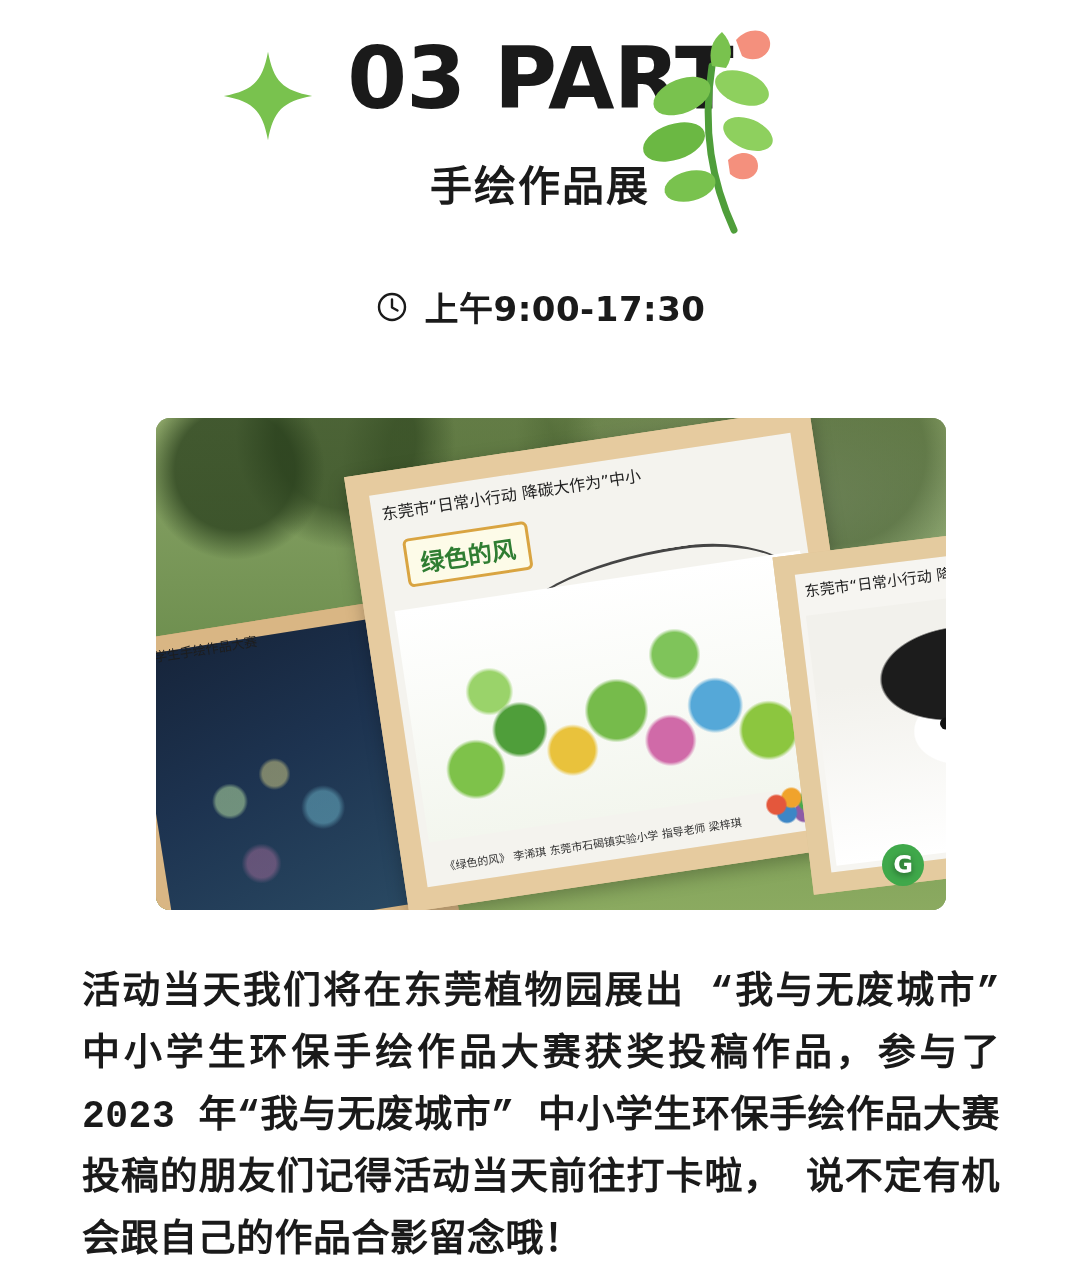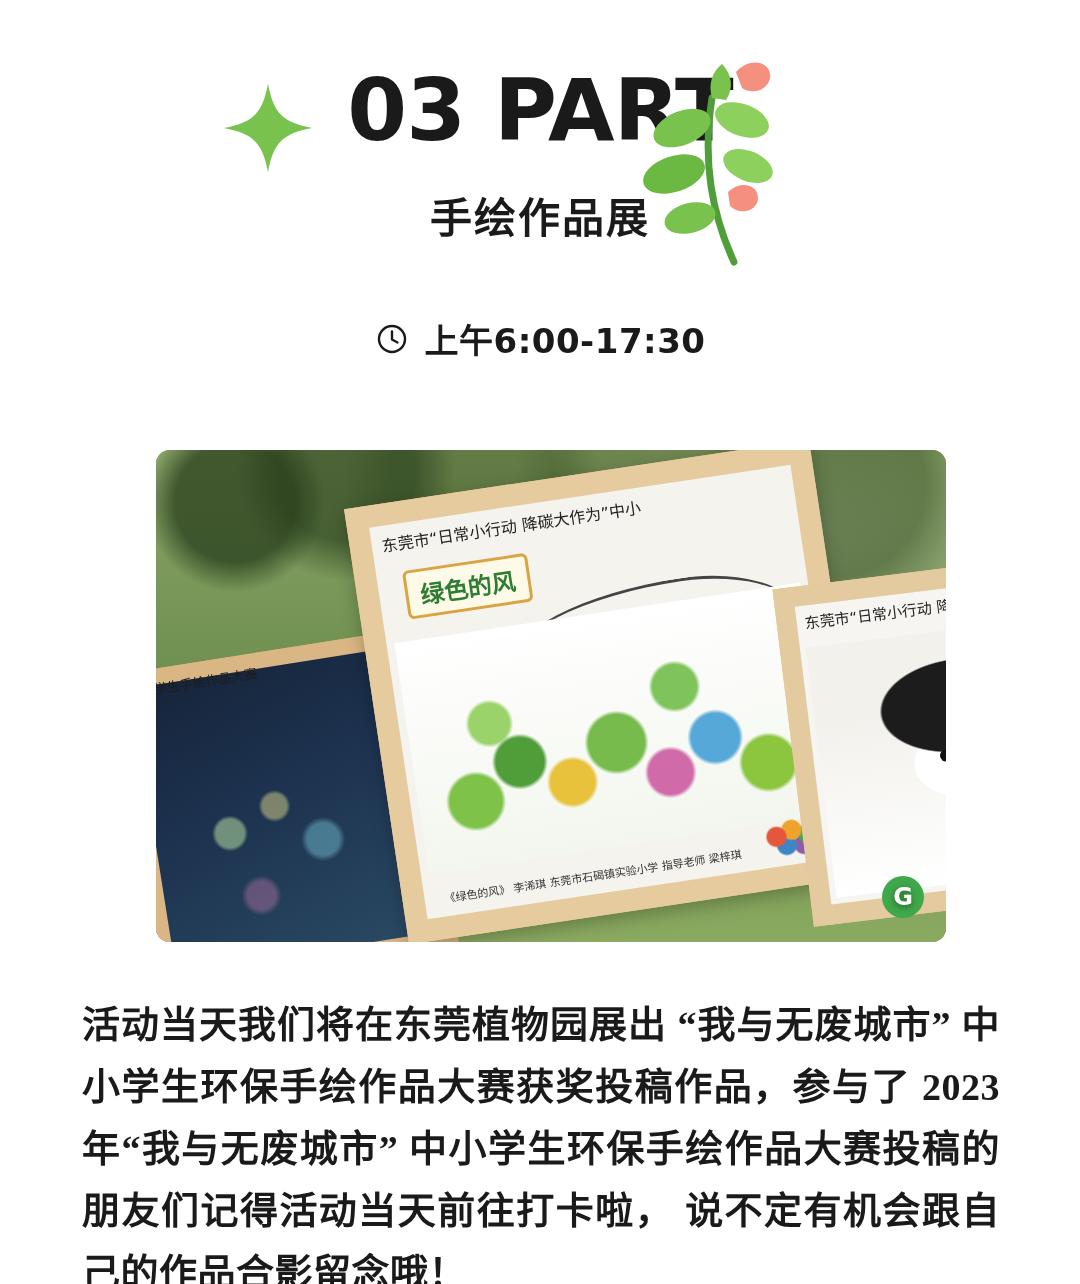--- a/index.html
+++ b/index.html
@@ -20,21 +20,20 @@
     width: 1080px;
     height: 1284px;
     background: #ffffff;
   }
 
   
   .header {
     position: relative;
     width: 976px;
     height: 268px;
-    margin-top: 32px;
   }
 
   .sparkle {
     position: absolute;
     left: 222px;
     top: 50px;
     width: 92px;
     height: 92px;
   }
 
@@ -374,21 +373,21 @@
     position: absolute;
     left: 82px;
     top: 962px;
     width: 918px;
     font-size: 38px;
     line-height: 62px;
     font-weight: 700;
     color: #1a1a1a;
     letter-spacing: 0.5px;
     text-align: justify;
-    font-family: Liberation Serif, serif;
+    font-family: Liberation Mono, monospace;
   }
 </style>
 </head>
 <body>
 
 <div class="page">
 
   <div class="header">
 
     <span class="sparkle">
@@ -417,21 +416,21 @@
 
   <div class="meta-row">
 
     <div class="meta-item">
       <span class="meta-icon">
         <svg viewBox="0 0 32 32" width="32" height="32" aria-hidden="true">
           <circle cx="16" cy="16" r="13" fill="none" stroke="#1a1a1a" stroke-width="2.4"></circle>
           <path d="M16 8.5 V16.5 L21.5 19.5" fill="none" stroke="#1a1a1a" stroke-width="2.4" stroke-linecap="round" stroke-linejoin="round"></path>
         </svg>
       </span>
-      <span class="meta-text">上午6:00-17:30</span>
+      <span class="meta-text">上午9:00-17:30</span>
     </div>
 
   </div>
 
   <div class="photo-wrap">
     <div class="photo"></div>
     <div class="tree-blur"></div>
     <div class="grass-blur"></div>
 
     <div class="board-left">

